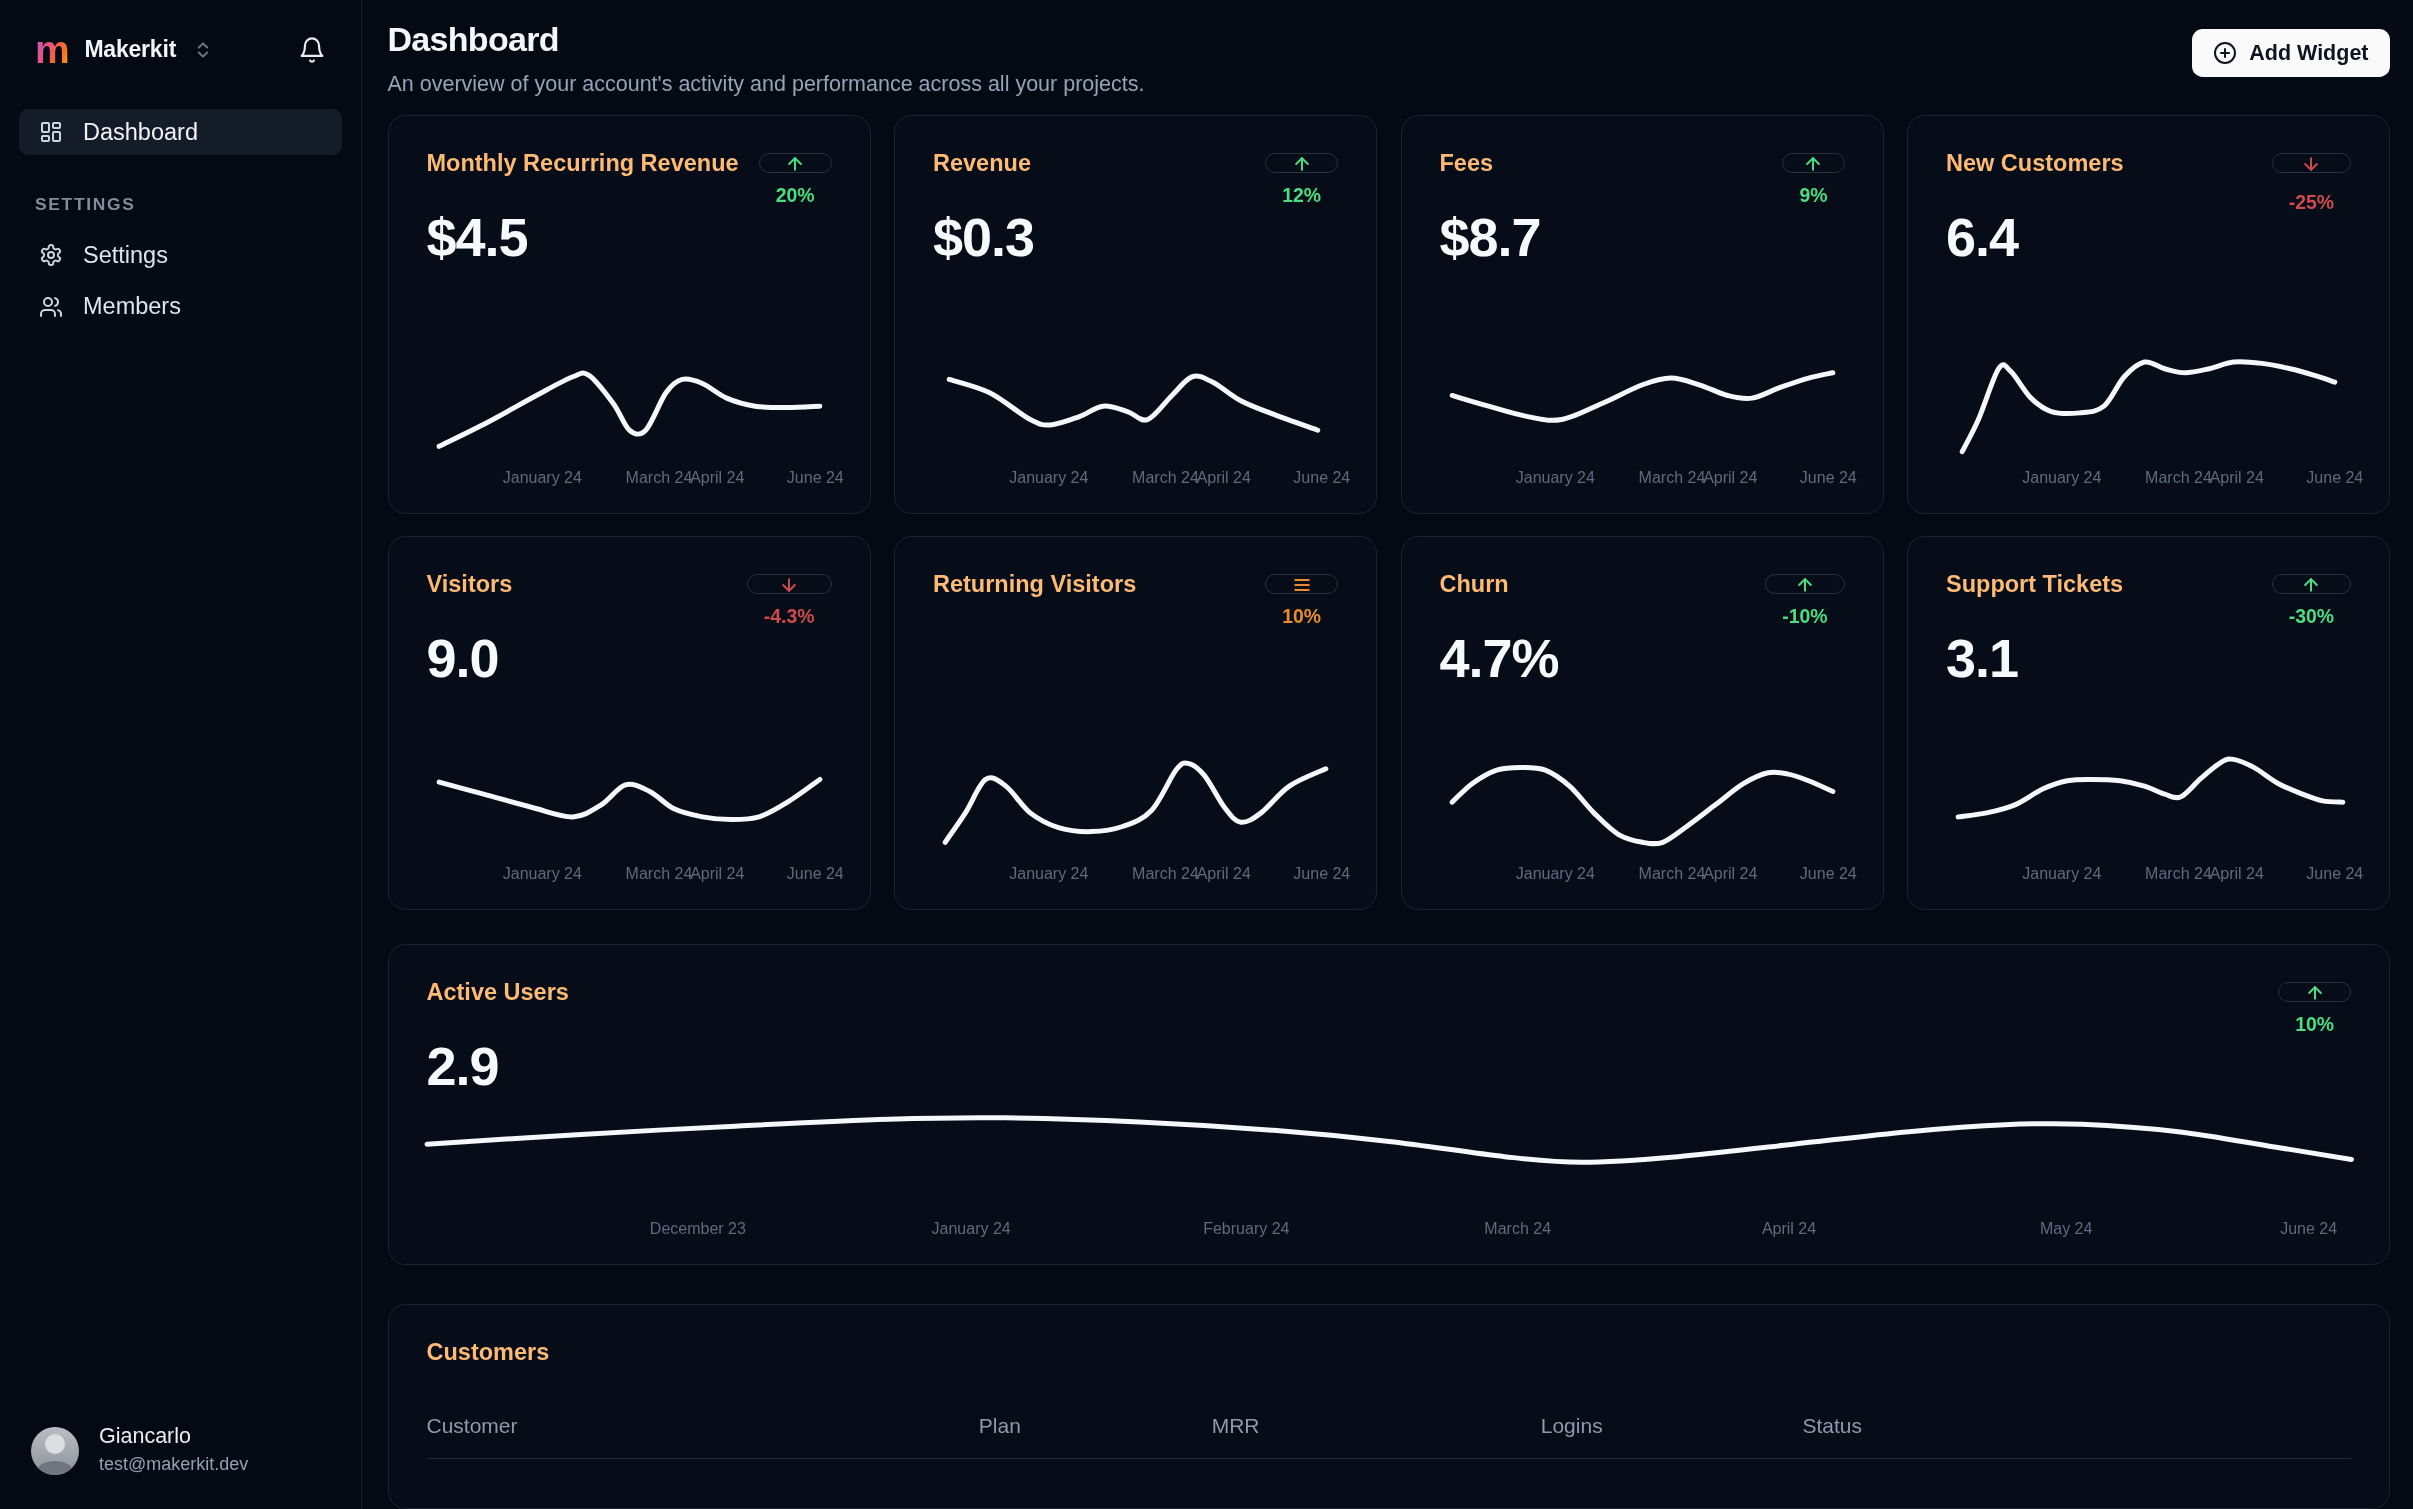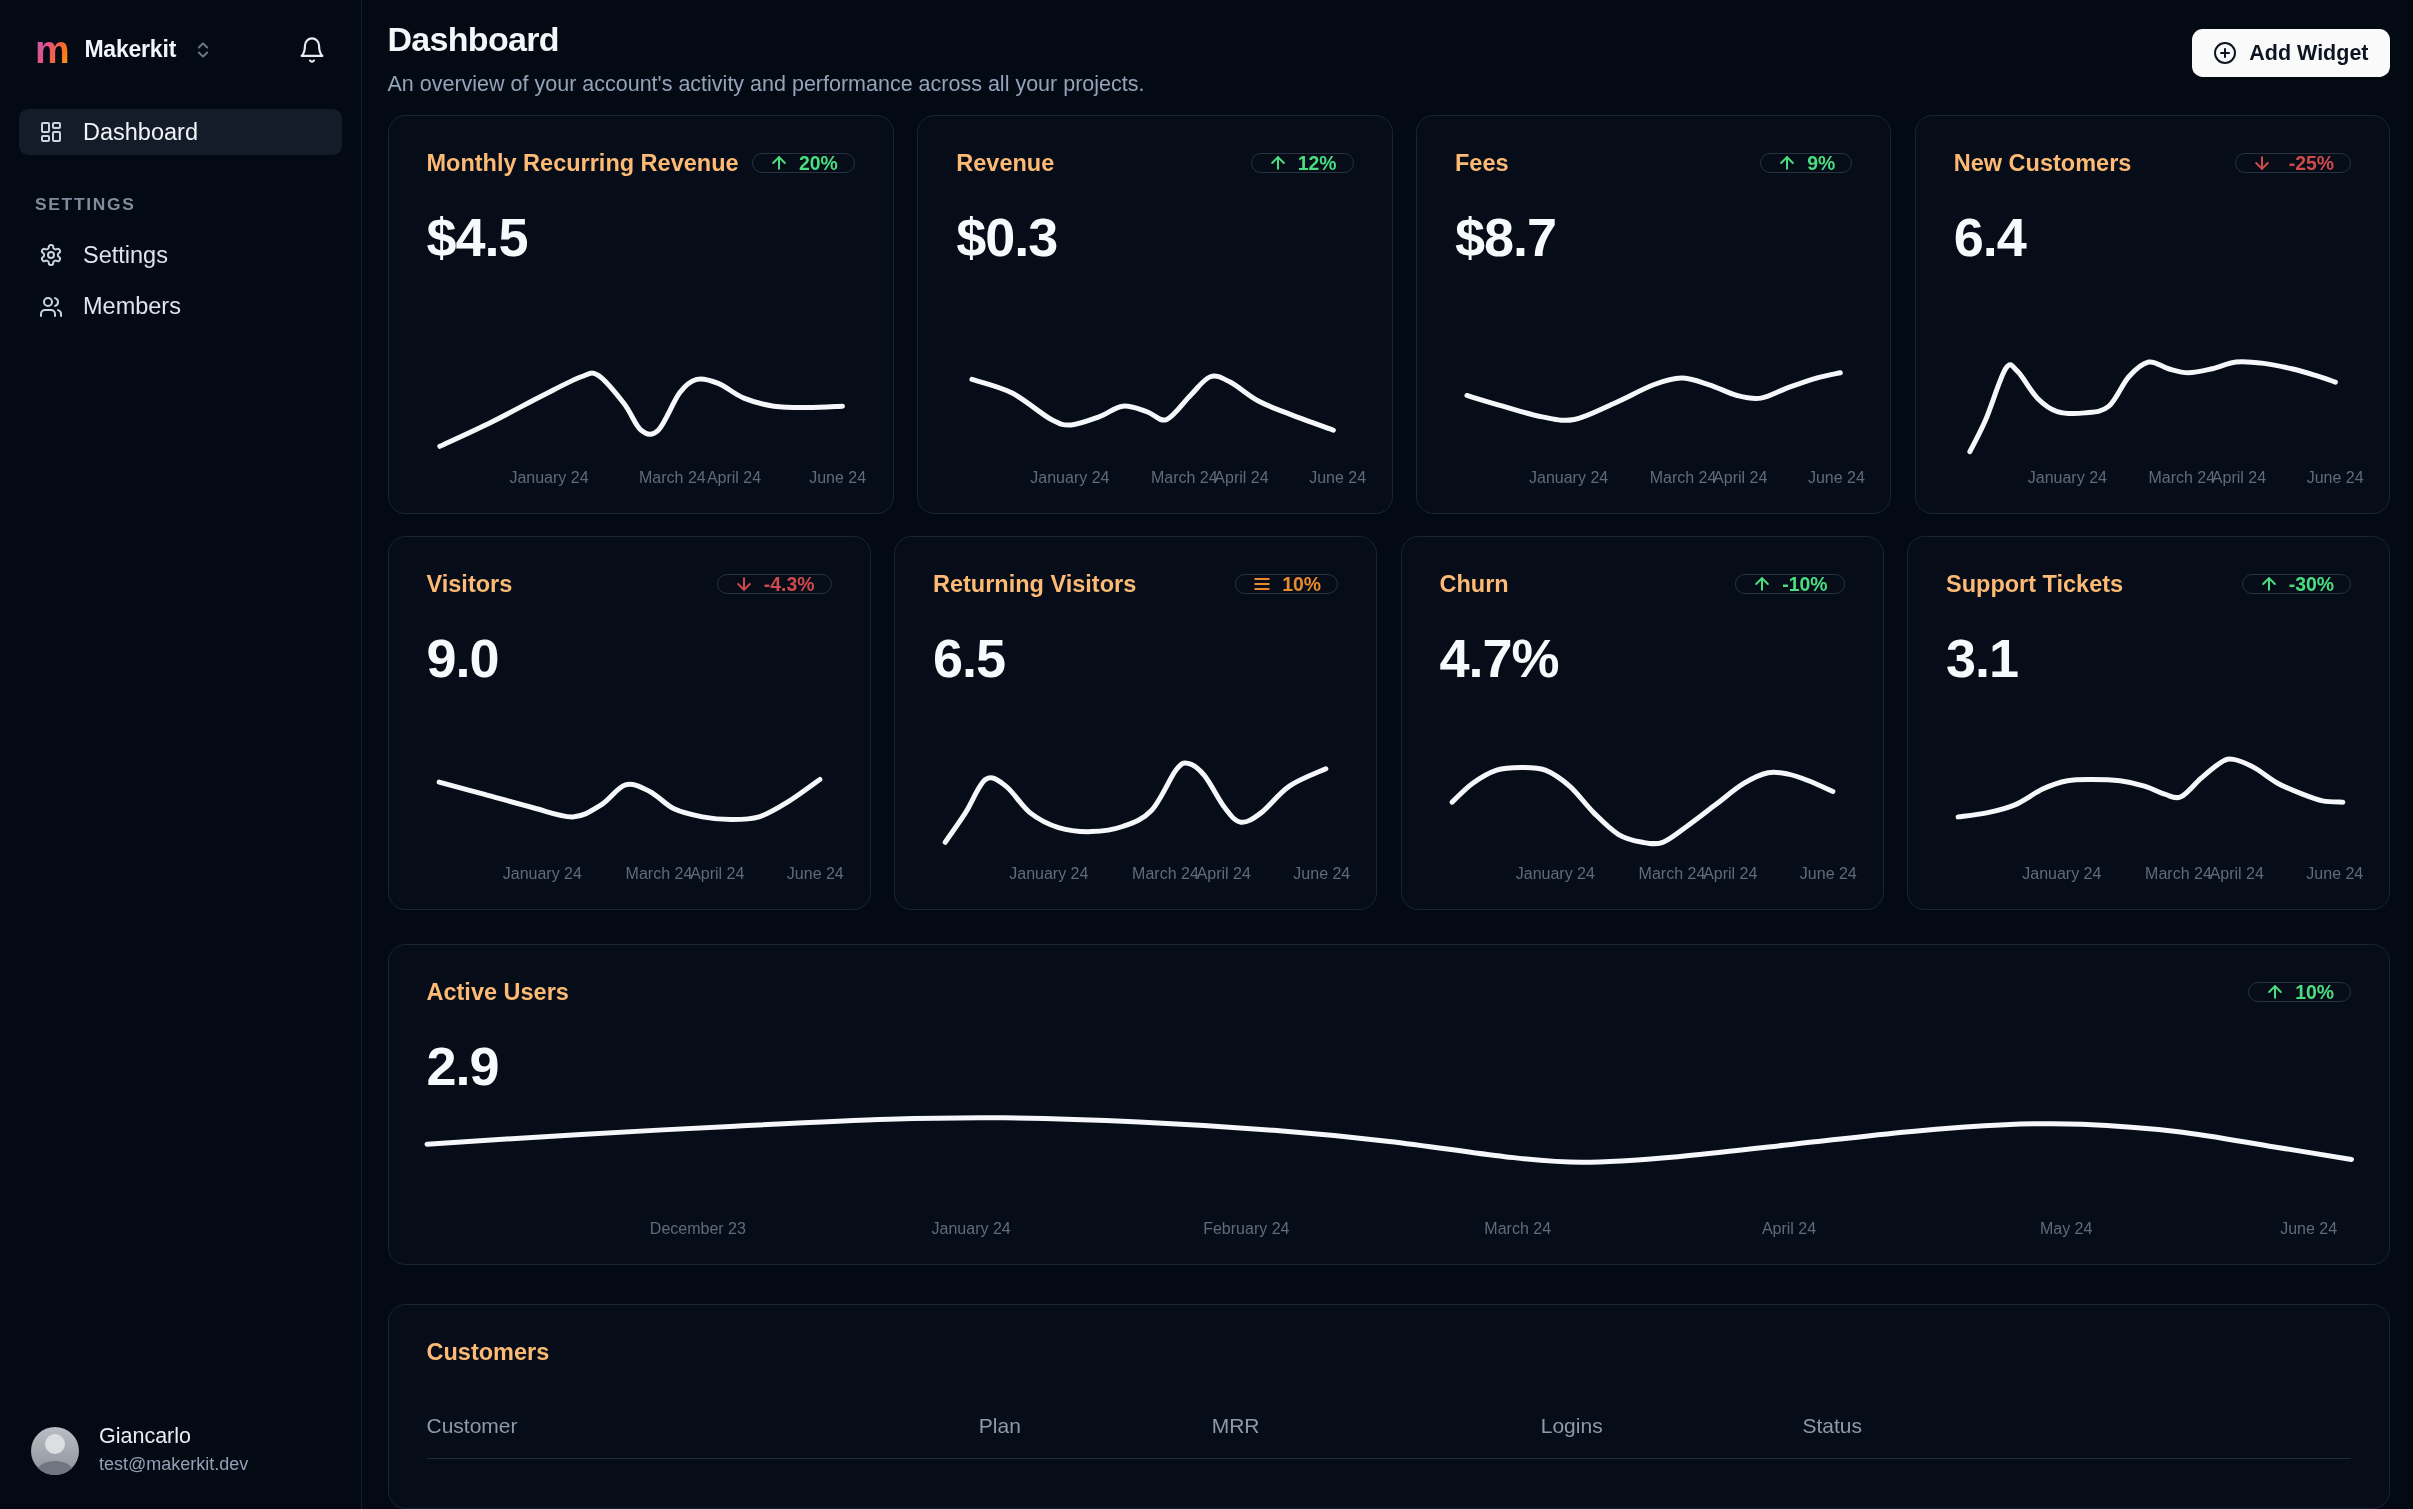--- a/index.html
+++ b/index.html
@@ -83,21 +83,21 @@
   }
   .row-1 .card { height:399px; }
   .row-2 .card { height:374px; }
 
   .card-head { display:flex; align-items:center; justify-content:space-between; gap:13.4px; }
   .card-title { font-size:23.5px; font-weight:600; color:#fdba74; white-space:nowrap; }
   .badge {
     display:flex; align-items:center; gap:10px;
     height:20px; padding:0 16px;
     border:1px solid #28313f; border-radius:17px;
-    font-size:19.4px; font-weight:600; white-space:nowrap;
+    font-size:19.4px; font-weight:600; white-space:nowrap;flex-direction:column;
   }
   .badge .ticon { display:flex; }
   .card-value { font-size:54px; font-weight:800; letter-spacing:-1px; color:#f7fafc; margin-top:29.5px; }
 
   .chart { margin-top:auto; height:107px; }
   .chart svg, .chart-wide svg { width:100%; height:100%; overflow:visible; }
   .spark {
     fill:none; stroke:#f5f7fa; stroke-width:5;
     stroke-linecap:round; stroke-linejoin:round;
     vector-effect:non-scaling-stroke;
@@ -358,21 +358,20 @@
         <span class="ticon i-flat">
           <svg width="20" height="20" viewBox="0 0 24 24" fill="none" stroke="currentColor" stroke-width="2.6" stroke-linecap="round">
                 <path d="M4 6h16"></path>
                 <path d="M4 12h16"></path>
                 <path d="M4 18h16"></path>
               </svg>
         </span>
         <span class="chg">10%</span>
       </span>
     </div>
-    <div class="card-value v">6.5</div>
     <div class="chart">
       <svg viewBox="0 0 100 40" preserveAspectRatio="none">
             <path class="spark" d="M 3 36 C 3.83 34.17, 6.33 28.92, 8 25 C 9.67 21.08, 11.33 14.17, 13 12.5 C 14.67 10.83, 16.17 12.92, 18 15 C 19.83 17.08, 21.83 22.42, 24 25 C 26.17 27.58, 28.50 29.33, 31 30.5 C 33.50 31.67, 36.33 32.08, 39 32 C 41.67 31.92, 44.50 31.33, 47 30 C 49.50 28.67, 51.83 27.50, 54 24 C 56.17 20.50, 58.50 11.92, 60 9 C 61.50 6.08, 61.83 6.17, 63 6.5 C 64.17 6.83, 65.50 8.25, 67 11 C 68.50 13.75, 70.50 20.08, 72 23 C 73.50 25.92, 74.50 28.17, 76 28.5 C 77.50 28.83, 79.00 27.25, 81 25 C 83.00 22.75, 85.33 17.75, 88 15 C 90.67 12.25, 95.50 9.58, 97 8.5"></path>
           </svg>
     </div>
     <div class="axis ax">
           <span style="left: 28.6%;">January 24</span>
           <span style="left: 57.4%;">March 24</span>
           <span style="left: 71.8%;">April 24</span>
           <span style="left: 96%;">June 24</span>

